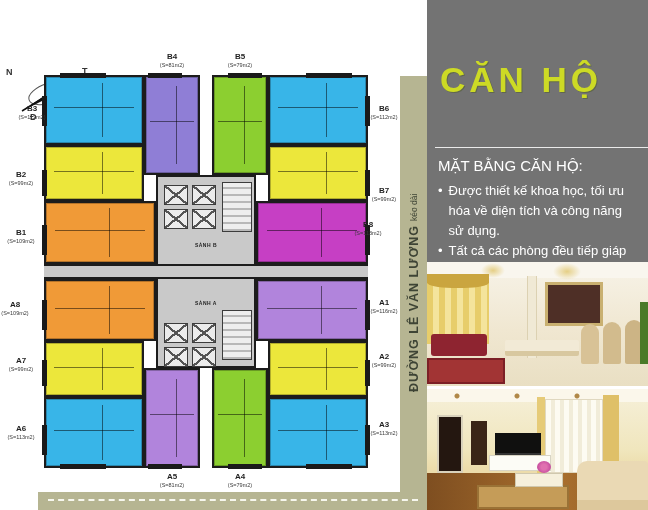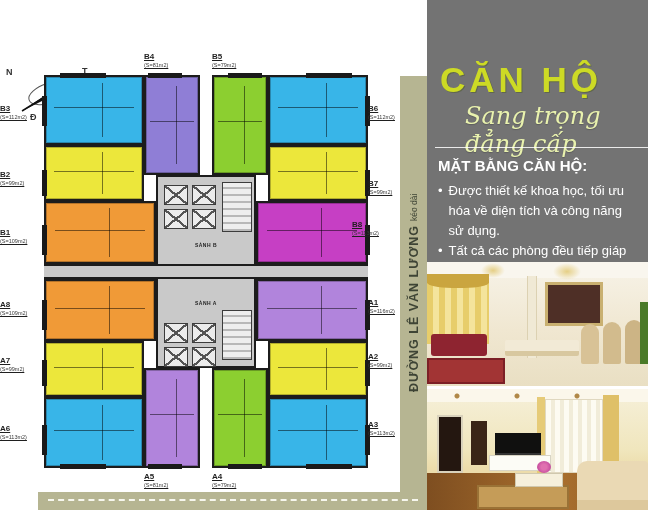--- a/index.html
+++ b/index.html
@@ -22,21 +22,21 @@
   .core { position:absolute; background:#c9c9c9; border:2px solid #1c1c1c; }
   .arm  { position:absolute; background:#c9c9c9; border-top:2px solid #1c1c1c; border-bottom:2px solid #1c1c1c; }
   .elev { position:absolute; width:24px; height:20px; border:1.5px solid #3c3c3c;
     background:
       linear-gradient(to top right, transparent 46%, #555 46%, #555 54%, transparent 54%),
       linear-gradient(to bottom right, transparent 46%, #555 46%, #555 54%, transparent 54%), #ececec; }
   .stairs { position:absolute; width:30px; height:50px; border:1.5px solid #3c3c3c;
     background:repeating-linear-gradient(0deg, #b8b8b8 0 2px, #eeeeee 2px 7px); }
   .lobby-label { position:absolute; width:100px; text-align:center; font-size:5px; font-weight:bold; color:#222; letter-spacing:.5px; }
   .balc { position:absolute; background:#1a1a1a; }
-  .ulab { position:absolute; color:#1f1f1f; line-height:1.25;text-decoration:underline; }
+  .ulab { position:absolute; text-align:center; color:#1f1f1f; line-height:1.25; }
   .ulab .uid { font-size:8px; font-weight:bold; }
   .ulab .uarea { font-size:5.5px; color:#3a3a3a; }
 
   
   .road-v { position:absolute; left:400px; top:76px; width:27px; height:434px; background:#b6b592; }
   .road-v .vtext { position:absolute; left:0; top:0; width:27px; height:434px;
     writing-mode:vertical-rl; transform:rotate(180deg);
     display:flex; align-items:center; justify-content:center; gap:4px;
     color:#3e4435; white-space:nowrap; }
   .road-v .vname { font-size:12.5px; font-weight:bold; letter-spacing:1px; }
@@ -46,21 +46,21 @@
   .road-h-name { position:absolute; left:190px; top:495px; width:235px; text-align:center;
     font-size:14px; font-weight:bold; letter-spacing:2px; color:#474f3c; }
 
   
   .panel { position:absolute; left:427px; top:0; width:221px; height:510px; background:#1a8a89; }
   .panel-heading { position:absolute; left:13px; top:60px; font-size:35px; font-weight:bold;
     letter-spacing:4px; color:#cdda25; text-shadow:1px 1px 0 rgba(60,80,10,.35); }
   .panel-tagline { position:absolute; left:38px; top:102px; font-family:"DejaVu Serif", serif;
     font-style:italic; font-size:24px; color:#e9f2ae; text-shadow:0 1px 1px rgba(0,0,0,.2); }
   .panel-divider { position:absolute; left:8px; top:147px; width:213px; height:1px; background:rgba(255,255,255,.85); }
-  .panel-subheading { position:absolute; left:11px; top:157px; font-size:15px; font-weight:bold; color:#ffffff; }
+  .panel-subheading { position:absolute; left:11px; top:157px; font-size:15px; font-weight:normal; color:#ffffff; }
   .panel-bullets { position:absolute; left:11px; top:181px; width:202px; color:#ffffff; font-size:13px; line-height:1.55; }
   .bullet-row { display:flex; gap:6px; }
   .bdot { flex:0 0 auto; }
 
   
   .photo { position:absolute; left:427px; width:221px; overflow:hidden; }
   .photo > div { position:absolute; }
   .photo1 { top:262px; height:124px; background:linear-gradient(#f7f3e8 0%, #f0e7d1 55%, #e9dfc3 100%); }
   .photo2 { top:389px; height:121px; background:linear-gradient(#f6f0da 0%, #f0e6bd 50%, #ecdcab 66%); }
   .photo-gap { position:absolute; left:427px; top:386px; width:221px; height:3px; background:#ffffff; }
@@ -164,21 +164,21 @@
       <div class="uarea">(S=81m2)</div>
     </div>
   <div class="ulab" style="left:212px;top:52px;width:56px">
       <div class="uid">B5</div>
       <div class="uarea">(S=79m2)</div>
     </div>
   <div class="ulab" style="left:368px;top:104px;width:32px">
       <div class="uid">B6</div>
       <div class="uarea">(S=112m2)</div>
     </div>
-  <div class="ulab" style="left:368px;top:179px;width:32px">
+  <div class="ulab" style="left:368px;top:186px;width:32px">
       <div class="uid">B7</div>
       <div class="uarea">(S=99m2)</div>
     </div>
   <div class="ulab" style="left:352px;top:220px;width:32px">
       <div class="uid">B8</div>
       <div class="uarea">(S=113m2)</div>
     </div>
   <div class="ulab" style="left:368px;top:298px;width:32px">
       <div class="uid">A1</div>
       <div class="uarea">(S=116m2)</div>
@@ -204,21 +204,20 @@
     <div class="vtext">
       <span class="vname">ĐƯỜNG LÊ VĂN LƯƠNG</span>
       <span class="vsuffix">kéo dài</span>
     </div>
   </div>
   <div class="road-h" style="background-color: rgb(182, 181, 146);"></div>
   <div class="road-dash"></div>
 
   <div class="panel" style="background-color: #737373;">
     <div class="panel-heading">CĂN HỘ</div>
-    <div class="panel-tagline">Sang trọng đẳng cấp</div>
     <div class="panel-divider"></div>
     <div class="panel-subheading">MẶT BẰNG CĂN HỘ:</div>
     <div class="panel-bullets">
       <div class="bullet-row">
         <span class="bdot">•</span>
         <span>Được thiết kế khoa học, tối ưu hóa về diện tích và công năng sử dụng.</span>
       </div>
       <div class="bullet-row">
         <span class="bdot">•</span>
         <span>Tất cả các phòng đều tiếp giáp ánh sáng tự nhiên, đón gió và khí trời.</span>

